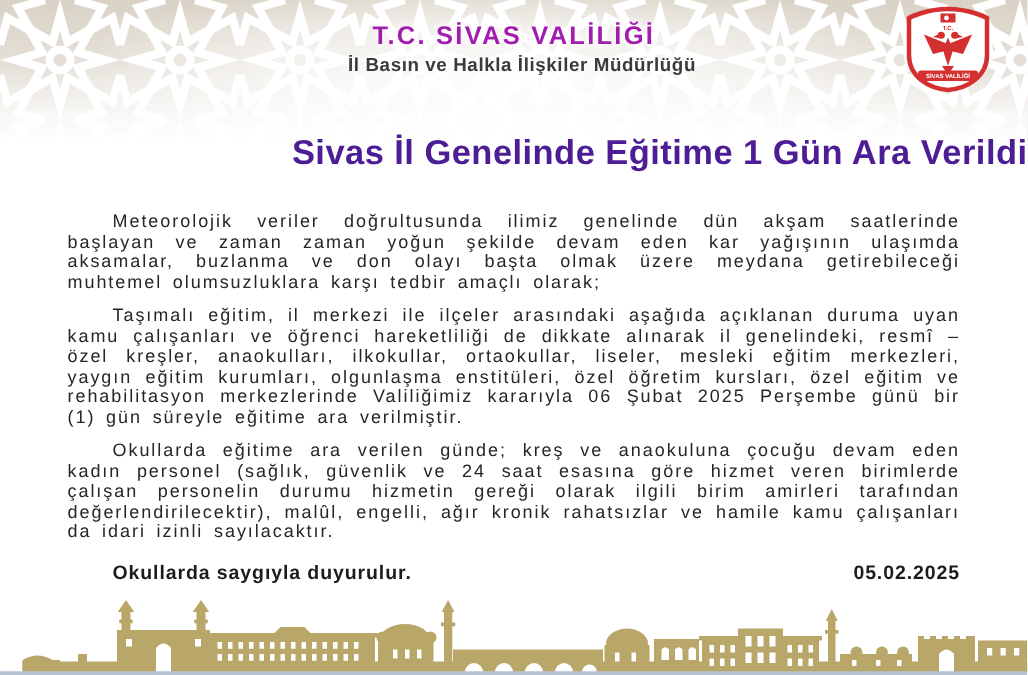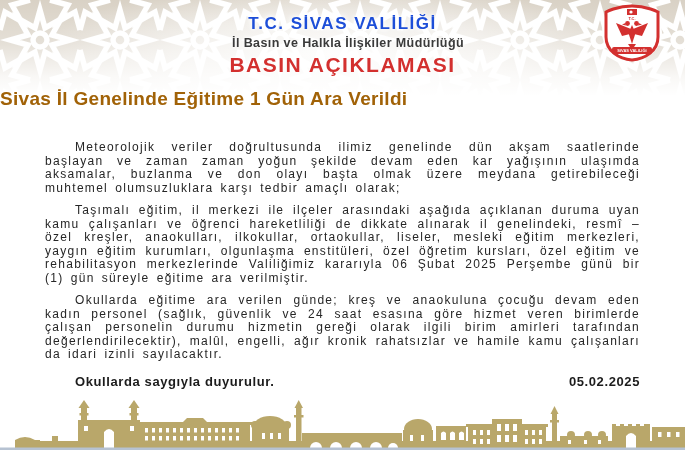--- a/index.html
+++ b/index.html
@@ -16,32 +16,32 @@
 
   
   .pattern-band{position:absolute;top:0;left:0;width:685px;height:96px;}
   .pattern-band svg{display:block;}
   .pattern-fade{position:absolute;top:0;left:0;width:685px;height:96px;
     background:linear-gradient(180deg, rgba(255,255,255,0.05) 0%, rgba(255,255,255,0.35) 45%, rgba(255,255,255,0.85) 80%, #ffffff 100%);}
   .pattern-glow{position:absolute;top:0;left:0;width:685px;height:96px;
     background:radial-gradient(ellipse 300px 70px at 49% 55%, rgba(255,255,255,0.95) 0%, rgba(255,255,255,0.55) 55%, rgba(255,255,255,0) 100%);}
 
   .header-text{position:absolute;top:14px;left:0;width:685px;text-align:center;}
-  .org-title{font-size:17px;font-weight:bold;letter-spacing:1.5px;color:#1d4ed8;
+  .org-title{font-size:17px;font-weight:bold;letter-spacing:1.5px;color:#a21caf;
     text-shadow:0 0 4px #fff,0 0 7px #fff,0 0 10px #fff;}
   .org-subtitle{font-size:12.5px;font-weight:bold;letter-spacing:.4px;color:#3a3a3a;margin-top:2px;
     text-shadow:0 0 4px #fff,0 0 7px #fff;padding-left:11px;}
   .doc-type{font-size:21px;font-weight:bold;letter-spacing:1.5px;color:var(--red-col);margin-top:3px;
     text-shadow:0 0 4px #fff,0 0 8px #fff;}
 
   .emblem{position:absolute;top:3px;left:599px;width:66px;height:60px;}
 
   
-  .doc-title{position:absolute;top:88px;left:0;width:685px;text-align:left;
-    font-size:19px;font-weight:bold;color:#a16207;letter-spacing:.3px;}
+  .doc-title{position:absolute;top:88px;left:0;width:685px;text-align:right;
+    font-size:23px;font-weight:bold;color:#4c1d95;letter-spacing:.3px;}
   .content{position:absolute;top:113px;left:45px;width:595px;color:var(--text-col);margin-top:28px;}
   .content p{font-size:12px;line-height:13.5px;text-align:justify;text-indent:30px;
     letter-spacing:1.3px;word-spacing:2.5px;margin-bottom:9px;}
   .closing-row{position:absolute;top:374px;left:45px;width:595px;display:flex;
     justify-content:space-between;align-items:baseline;font-weight:bold;font-size:13px;color:#1c1c1c;}
   .closing{padding-left:30px;letter-spacing:.6px;}
   .date{letter-spacing:.6px;}
 
   
   .skyline{position:absolute;bottom:0;left:0;width:685px;height:50px;}
@@ -72,21 +72,20 @@
       </defs>
       <rect width="685" height="96" fill="url(#girih)"></rect>
     </svg>
     <div class="pattern-glow"></div>
     <div class="pattern-fade"></div>
   </div>
 
   <div class="header-text">
     <div class="org-title">T.C. SİVAS VALİLİĞİ</div>
     <div class="org-subtitle">İl Basın ve Halkla İlişkiler Müdürlüğü</div>
-    <div class="doc-type">BASIN AÇIKLAMASI</div>
   </div>
 
   <div class="emblem">
     <svg width="66" height="60" viewBox="0 0 66 60" xmlns="http://www.w3.org/2000/svg">
       <ellipse cx="33" cy="30" rx="30" ry="28" class="emb-white"></ellipse>
       <path d="M33,3 C18,3 7,9 7,9 L7,34 C7,48 20,56 33,57 C46,56 59,48 59,34 L59,9 C59,9 48,3 33,3 Z" fill="#ffffff" stroke="var(--red-col)" stroke-width="3"></path>
       <rect x="28" y="6" width="10" height="6" class="emb-red"></rect>
       <circle cx="32" cy="9" r="1.6" fill="#ffffff"></circle>
       <text x="33" y="17" text-anchor="middle" font-size="4" font-weight="bold" fill="var(--red-col)" font-family="Liberation Sans, sans-serif">T.C.</text>
 

